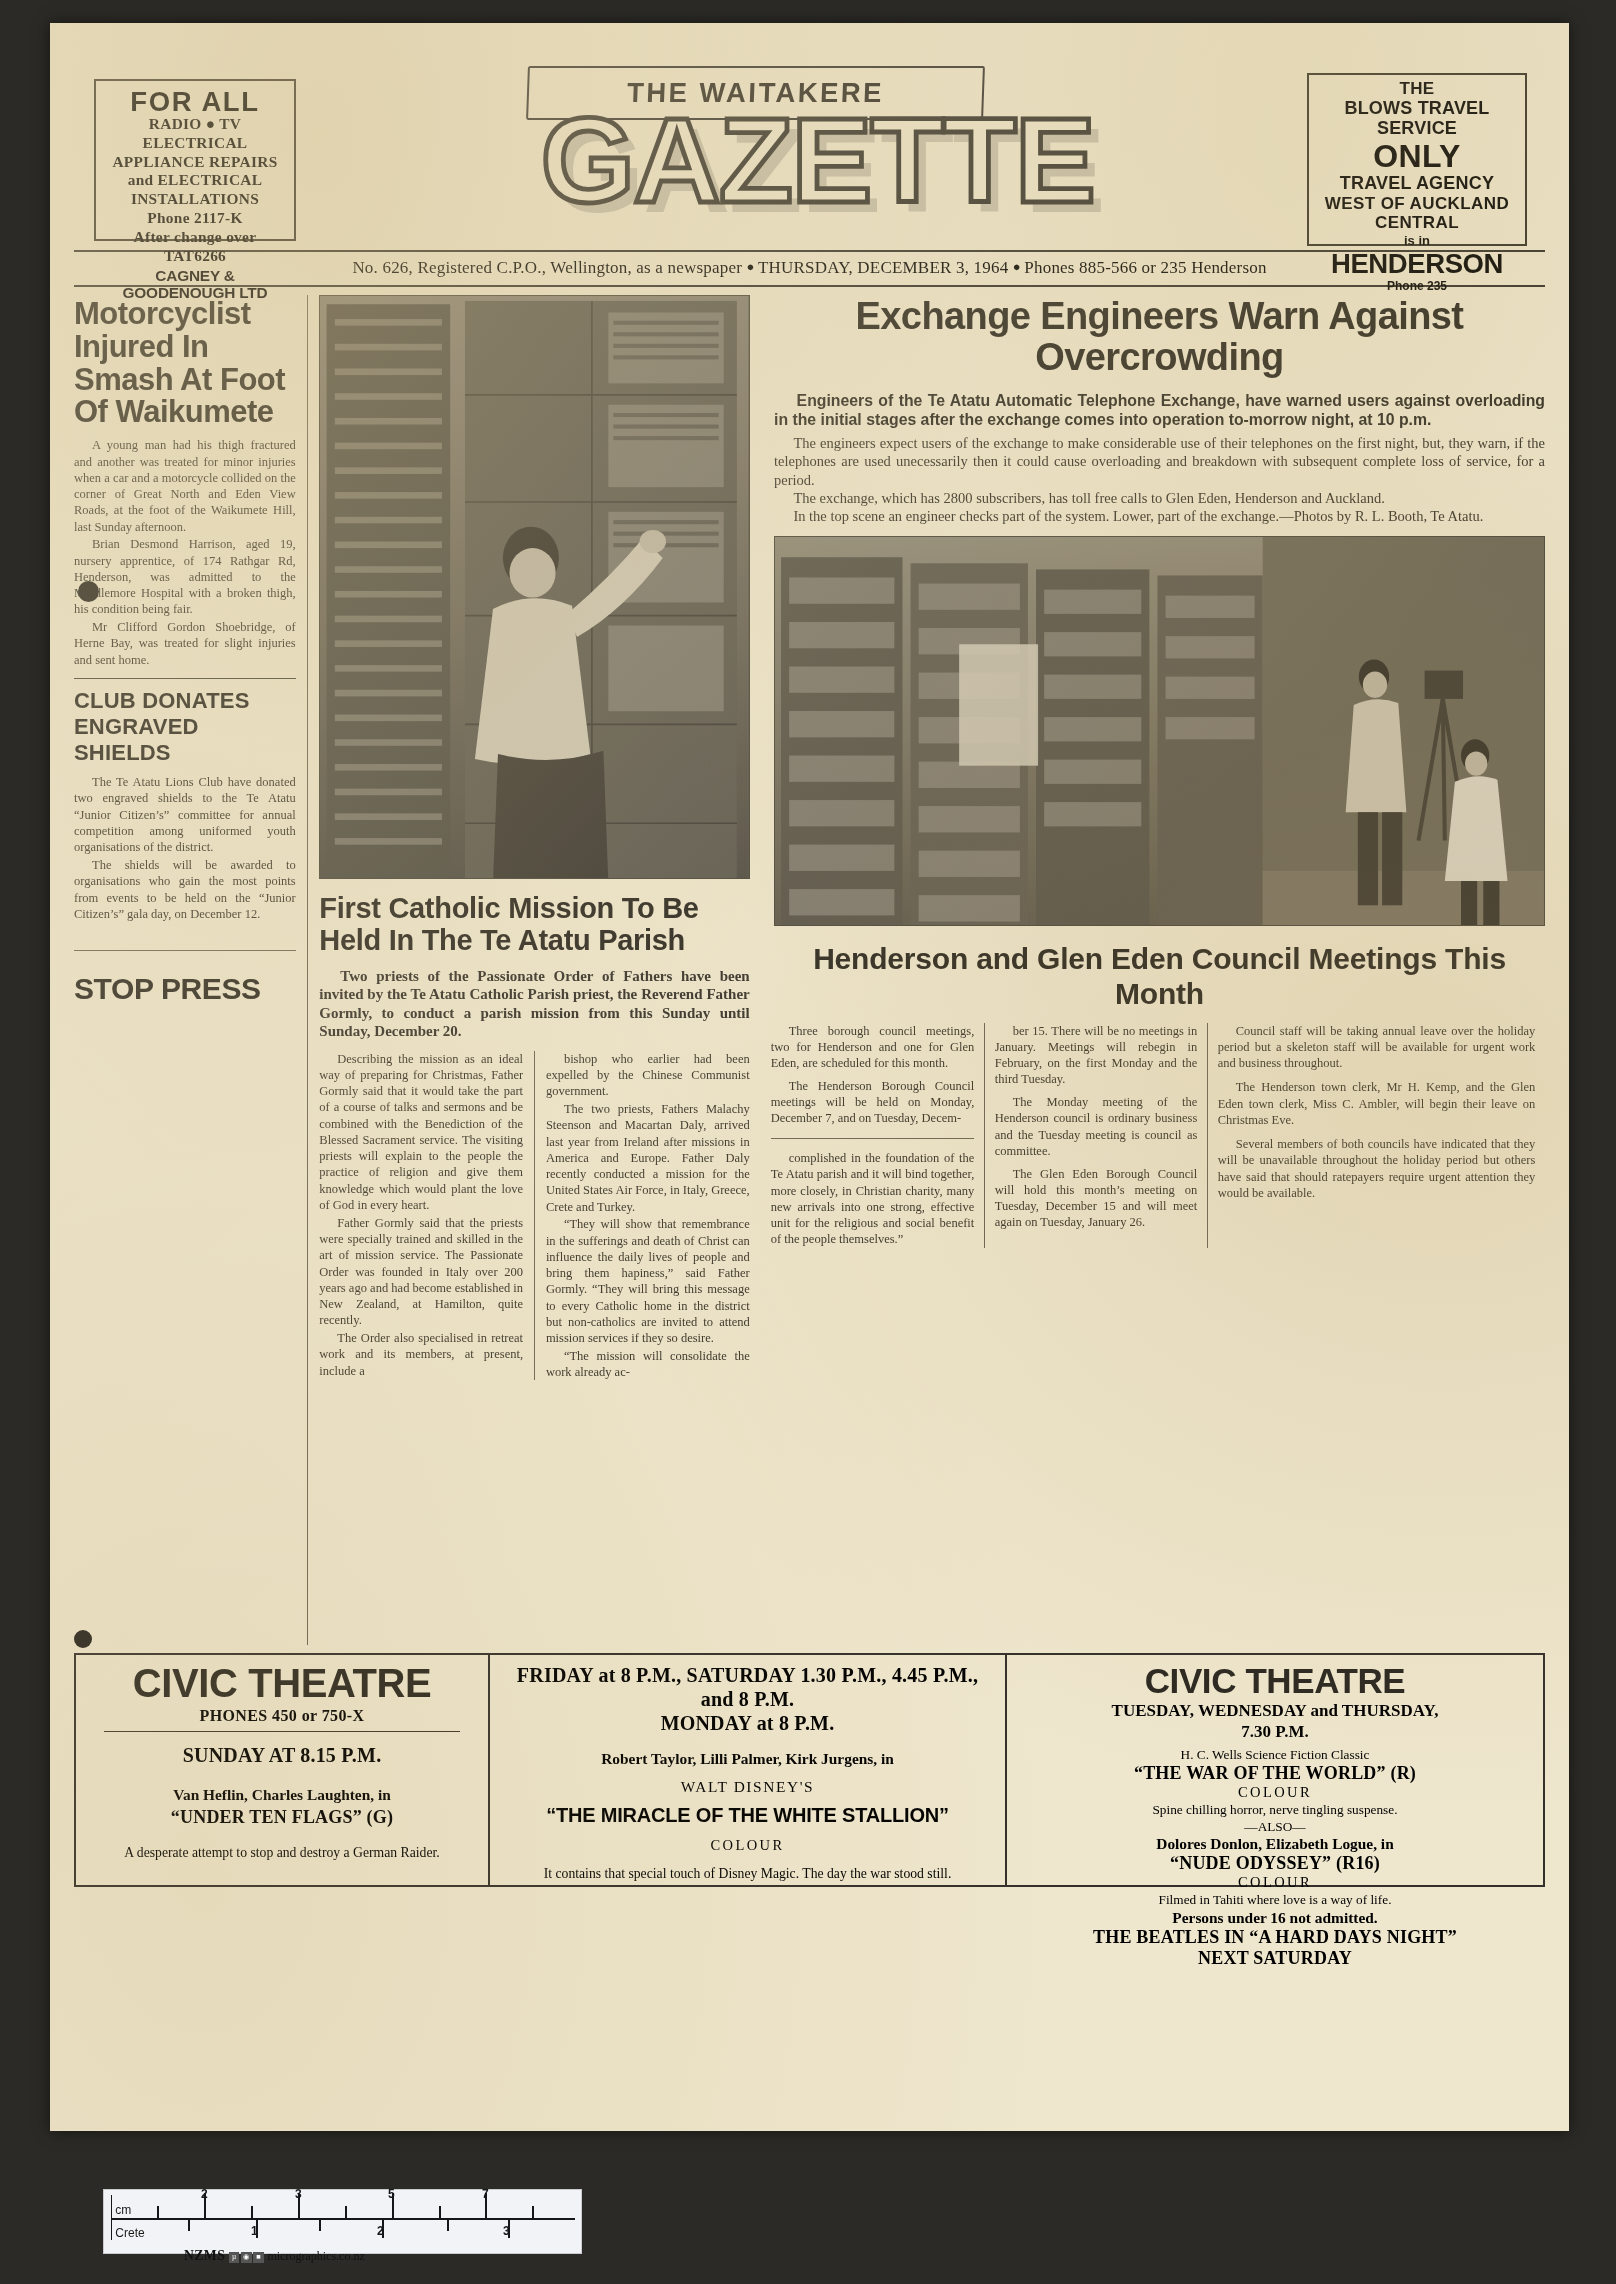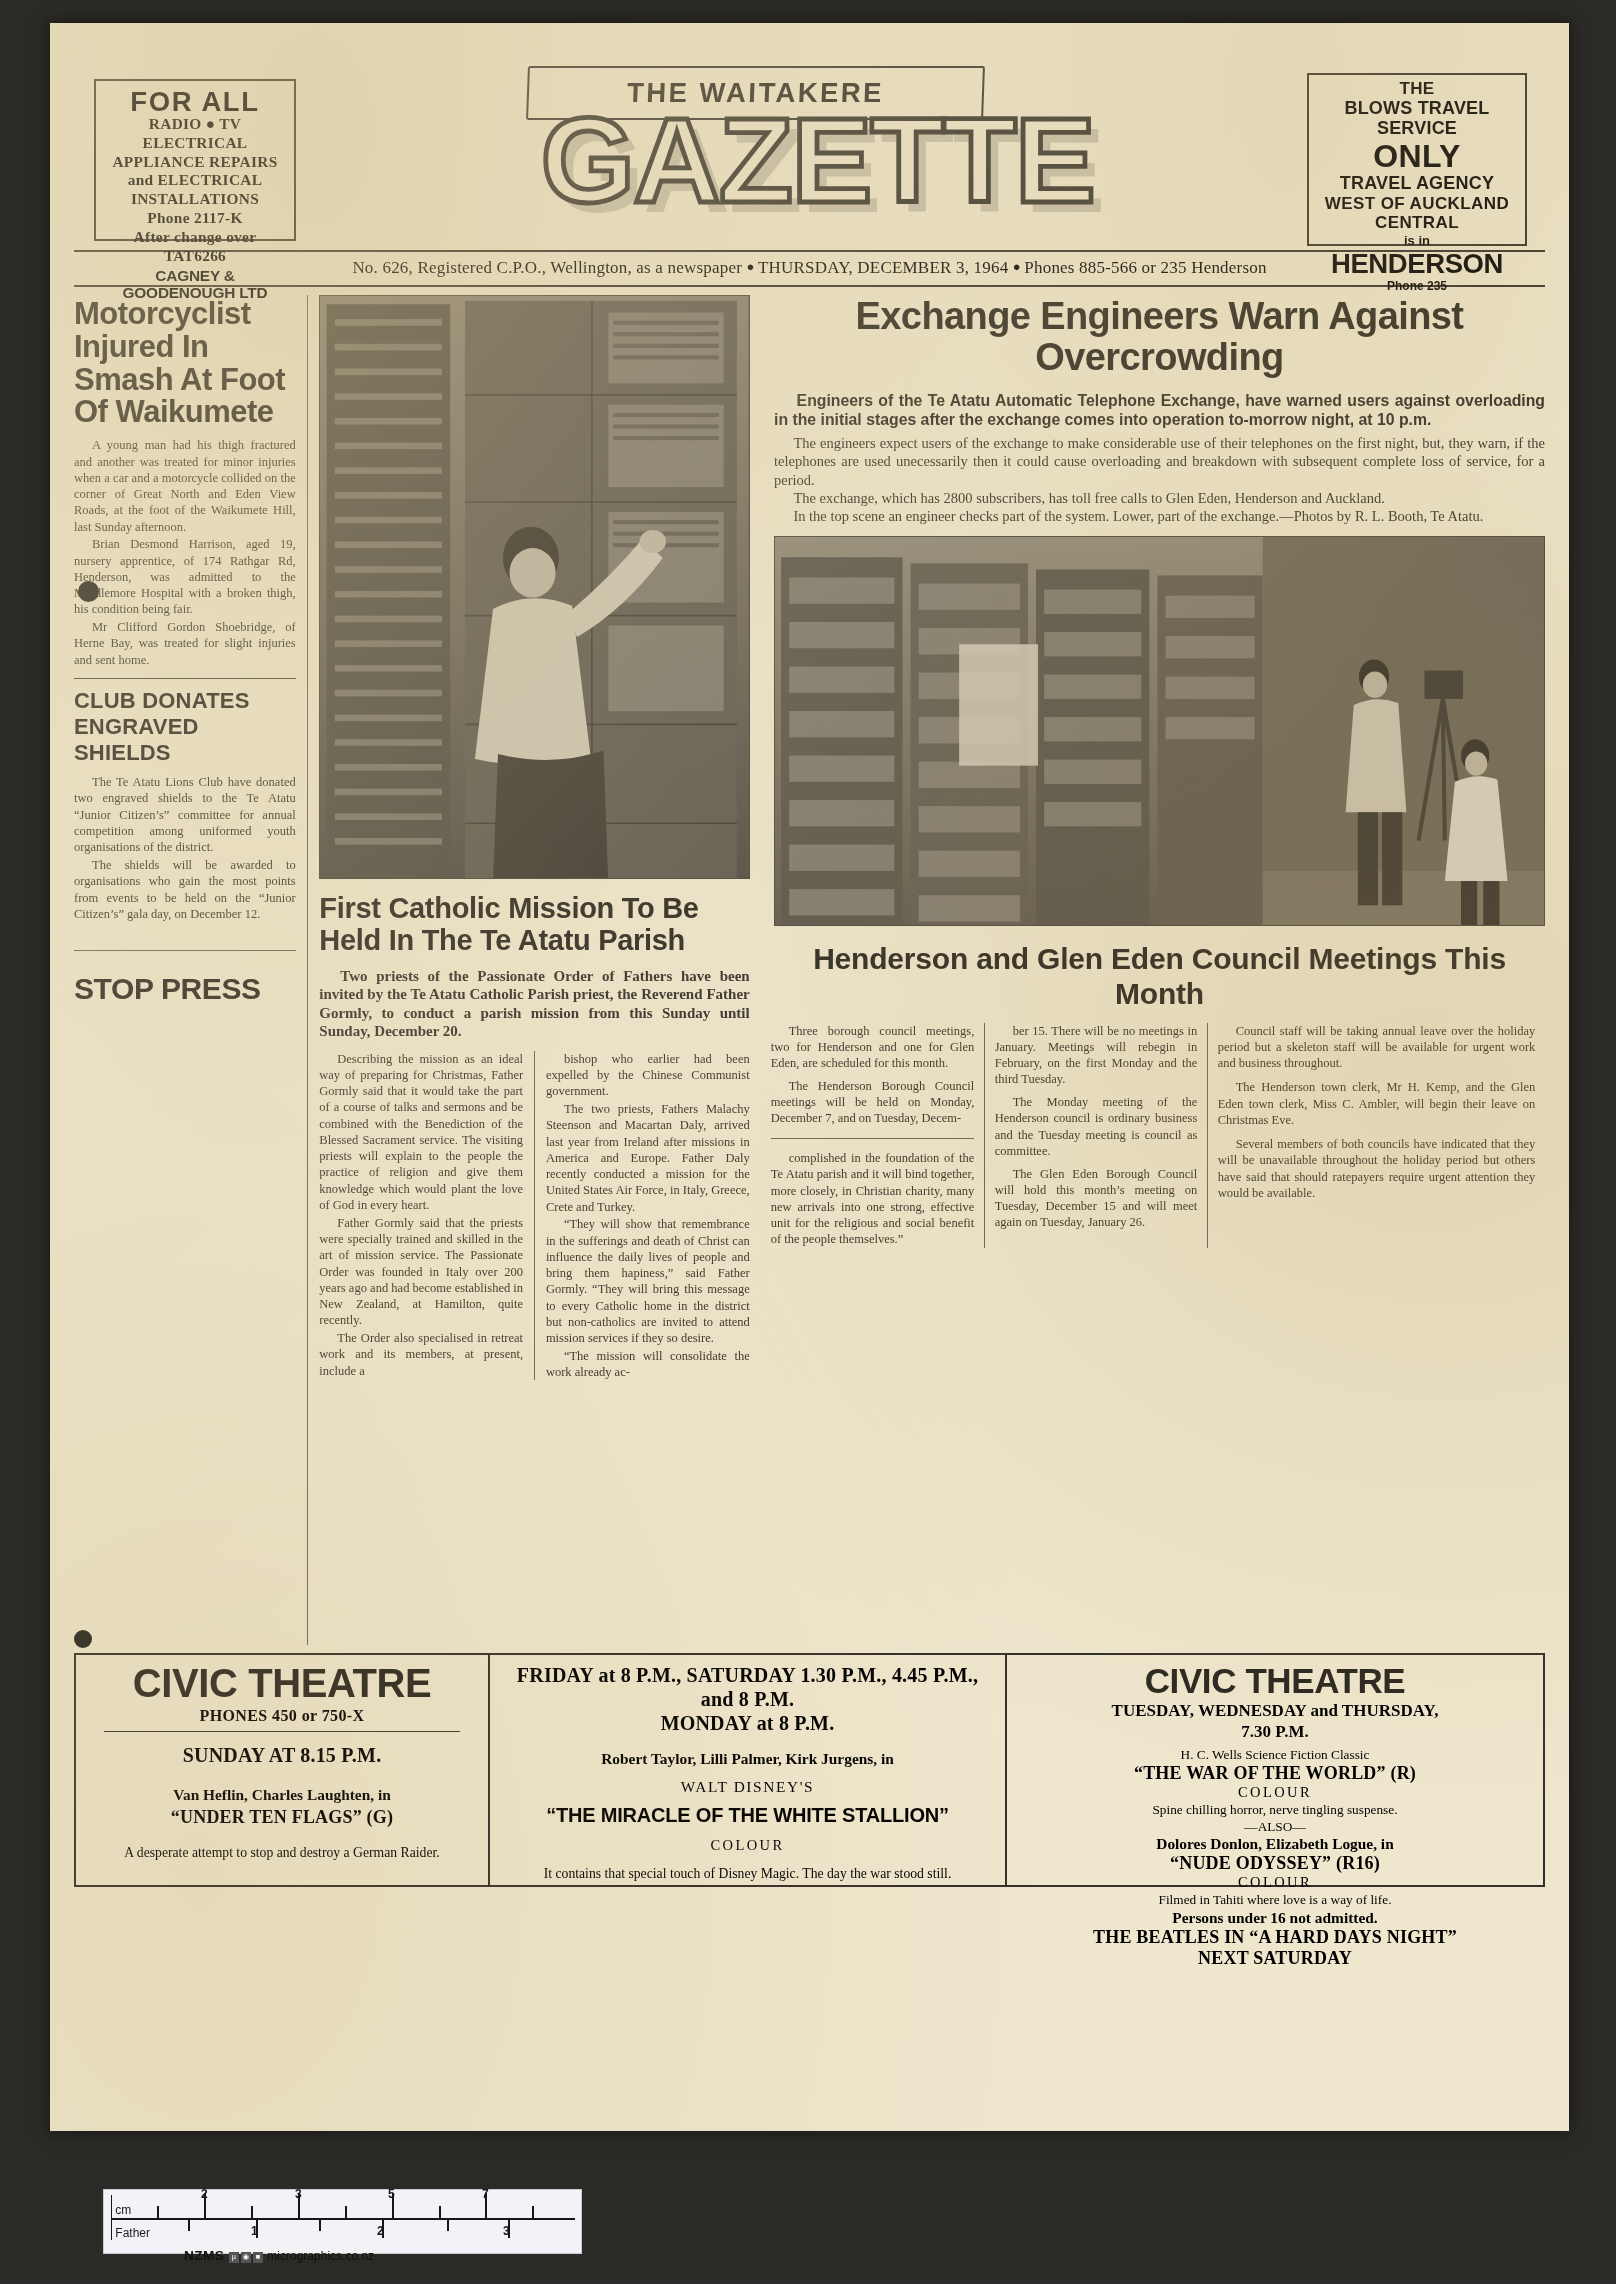--- a/index.html
+++ b/index.html
@@ -148,21 +148,21 @@
   
   #ruler{
     position:absolute;left:103px;top:2189px;width:477px;height:63px;
     background:#f2f3f6;border:0.8px solid #c9cbd0;
   }
   #ruler .lbl{position:absolute;font-family:"Liberation Sans",sans-serif;font-size:12px;color:#1b1b1b;}
   #ruler .tick{position:absolute;background:#14161a;width:1.6px;}
   #ruler .num{position:absolute;font-family:"Liberation Sans",sans-serif;font-weight:bold;font-size:12px;color:#14161a;}
   #ruler .base{position:absolute;left:6.5px;top:4.8px;width:1.6px;height:45px;background:#14161a;}
   #ruler .mid{position:absolute;left:6.5px;right:6.5px;top:28px;height:1.6px;background:#14161a;}
-  #brand{position:absolute;left:184px;top:2248px;font-family:Liberation Sans, sans-serif;font-size:12px;color:#111;}
+  #brand{position:absolute;left:184px;top:2248px;font-family:Liberation Serif, serif;font-size:12px;color:#111;}
   #brand b{font-size:13.7px;letter-spacing:0.4px;}
   #brand .sq{display:inline-block;width:10.5px;height:10.5px;background:#555;color:#fff;font-size:7.3px;line-height:10.5px;text-align:center;margin:0 0.8px;vertical-align:0.8px;}
 </style>
 </head>
 <body>
 
 <div id="page">
   <div id="inner">
 
     <div id="masthead">
@@ -495,21 +495,21 @@
   </div>
 
   <div class="punch" style="left:27.5px;top:558px;width:21px;height:21px;"></div>
   <div class="punch" style="left:24px;top:1607px;width:18px;height:18px;"></div>
 </div>
 
 <div id="ruler">
   <div class="base"></div>
   <div class="mid"></div>
   <div class="lbl" style="left:11.3px;top:13px;">cm</div>
-  <div class="lbl" style="left:11.3px;top:36px;">Father</div>
+  <div class="lbl" style="left:11.3px;top:36px;">Crete</div>
 
   <div class="tick" style="left:53px;top:16px;height:13px;"></div>
   <div class="tick" style="left:100px;top:3.2px;height:26px;"></div>
   <div class="tick" style="left:147px;top:16px;height:13px;"></div>
   <div class="tick" style="left:194px;top:3.2px;height:26px;"></div>
   <div class="tick" style="left:241px;top:16px;height:13px;"></div>
   <div class="tick" style="left:288px;top:3.2px;height:26px;"></div>
   <div class="tick" style="left:335px;top:16px;height:13px;"></div>
   <div class="tick" style="left:381px;top:3.2px;height:26px;"></div>
   <div class="tick" style="left:428px;top:16px;height:13px;"></div>

